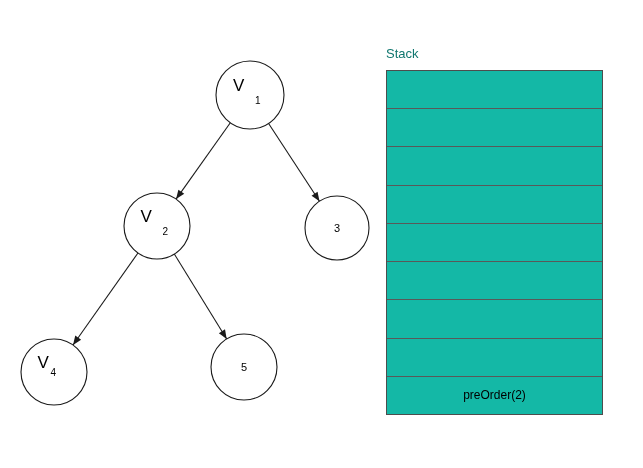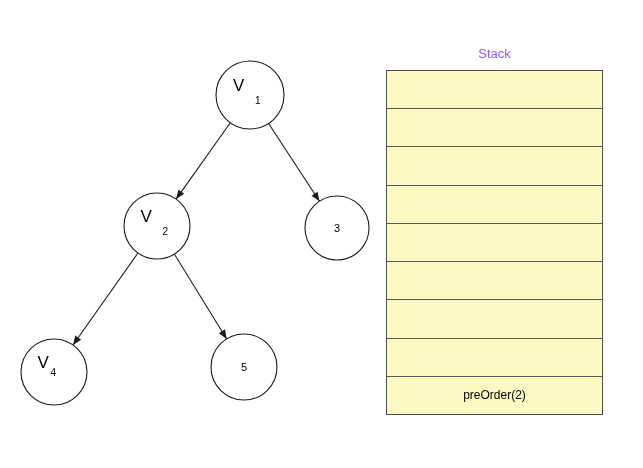--- a/index.html
+++ b/index.html
@@ -55,21 +55,21 @@
 
   
   #stack-panel {
     position: absolute;
     left: 386px;
     top: 70px;
     width: 217px;
     height: 345px;
     border: 1.4px solid #4d4d4d;
     box-sizing: border-box;
-    background: #fef9c3;
+    background: #14b8a6;
     display: flex;
     flex-direction: column;
   }
   .stack-slot {
     flex: 1 1 0;
     border-bottom: 1px solid #595959;
     box-sizing: border-box;
     display: flex;
     align-items: center;
     justify-content: center;
@@ -78,23 +78,22 @@
     line-height: 1;
   }
   .stack-slot:last-child {
     border-bottom: none;
   }
   #stack-title {
     position: absolute;
     left: 386px;
     top: 46px;
     width: 217px;
-    text-align: center;
     font-size: 13px;
-    color: #8b5cf6;
+    color: #0f766e;
   }
 </style>
 </head>
 <body>
 
 <svg id="canvas" viewBox="0 0 643 468" xmlns="http://www.w3.org/2000/svg">
   <g id="edge-layer">
       <g>
         <line x1="230.31806182231878" y1="122.72402044383054" x2="176.10305764304354" y2="199.09139192216446" class="edge-line"></line>
         <polygon points="176.10305764304354,199.09139192216446 178.37749793720062,189.66871070351365 184.24846697236475,193.83665055290496" class="arrow-head"></polygon>

